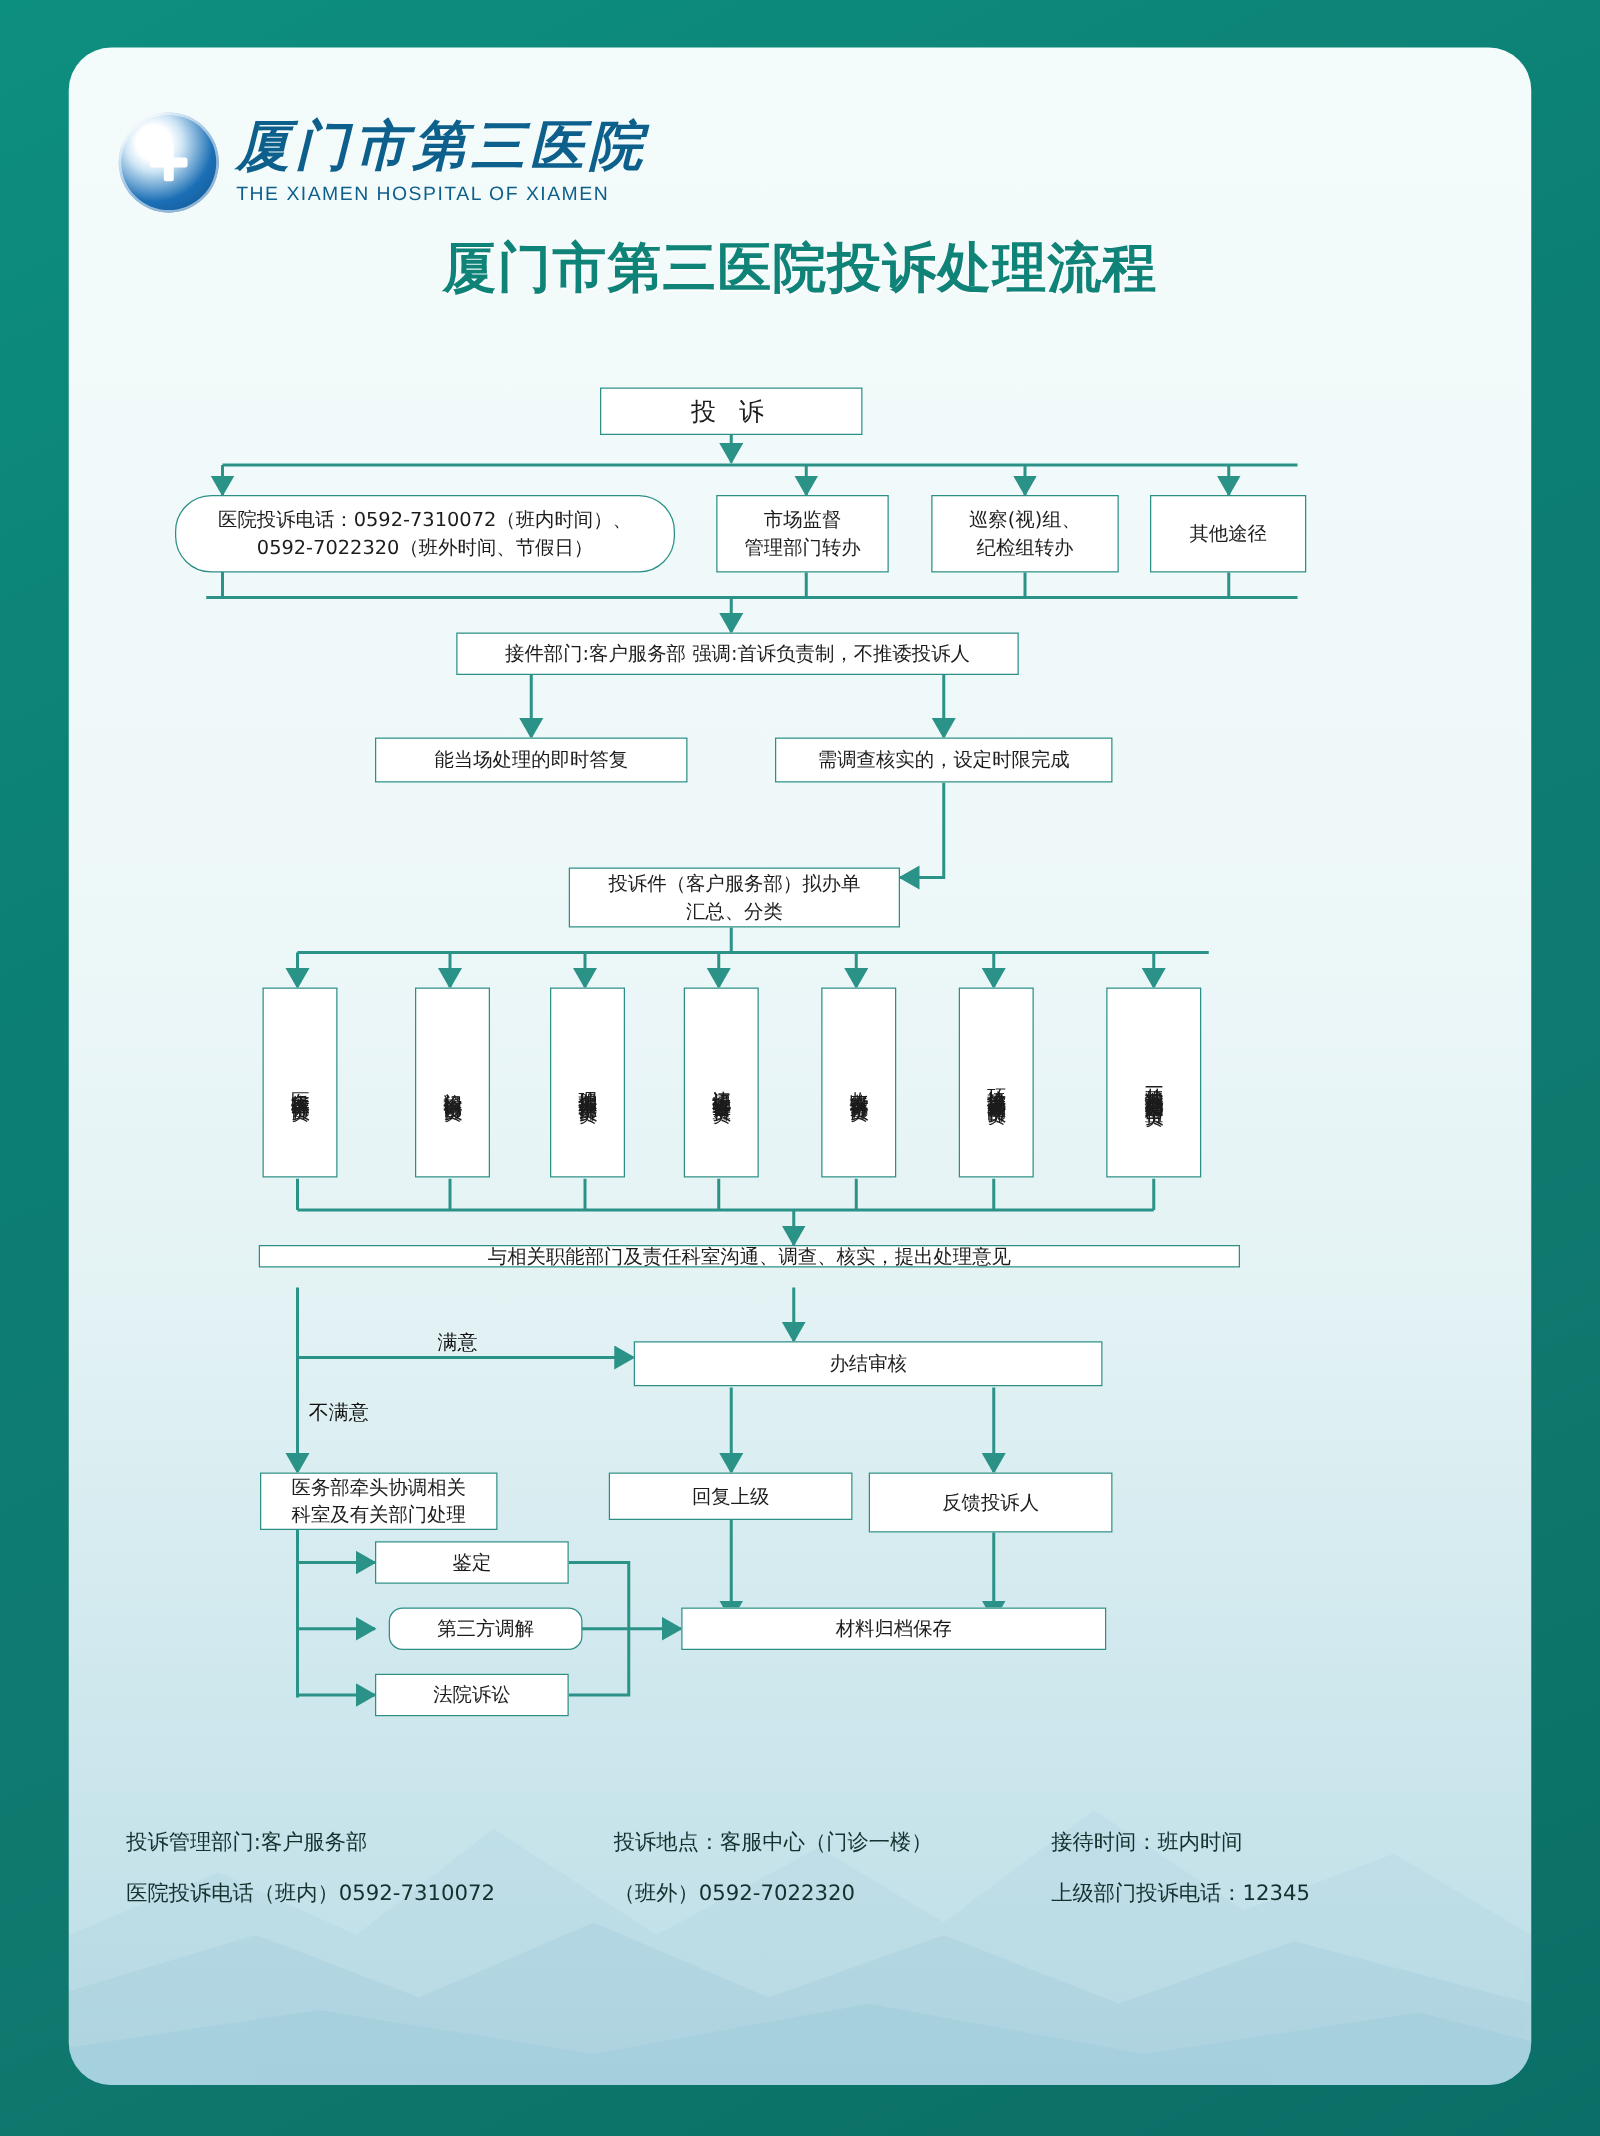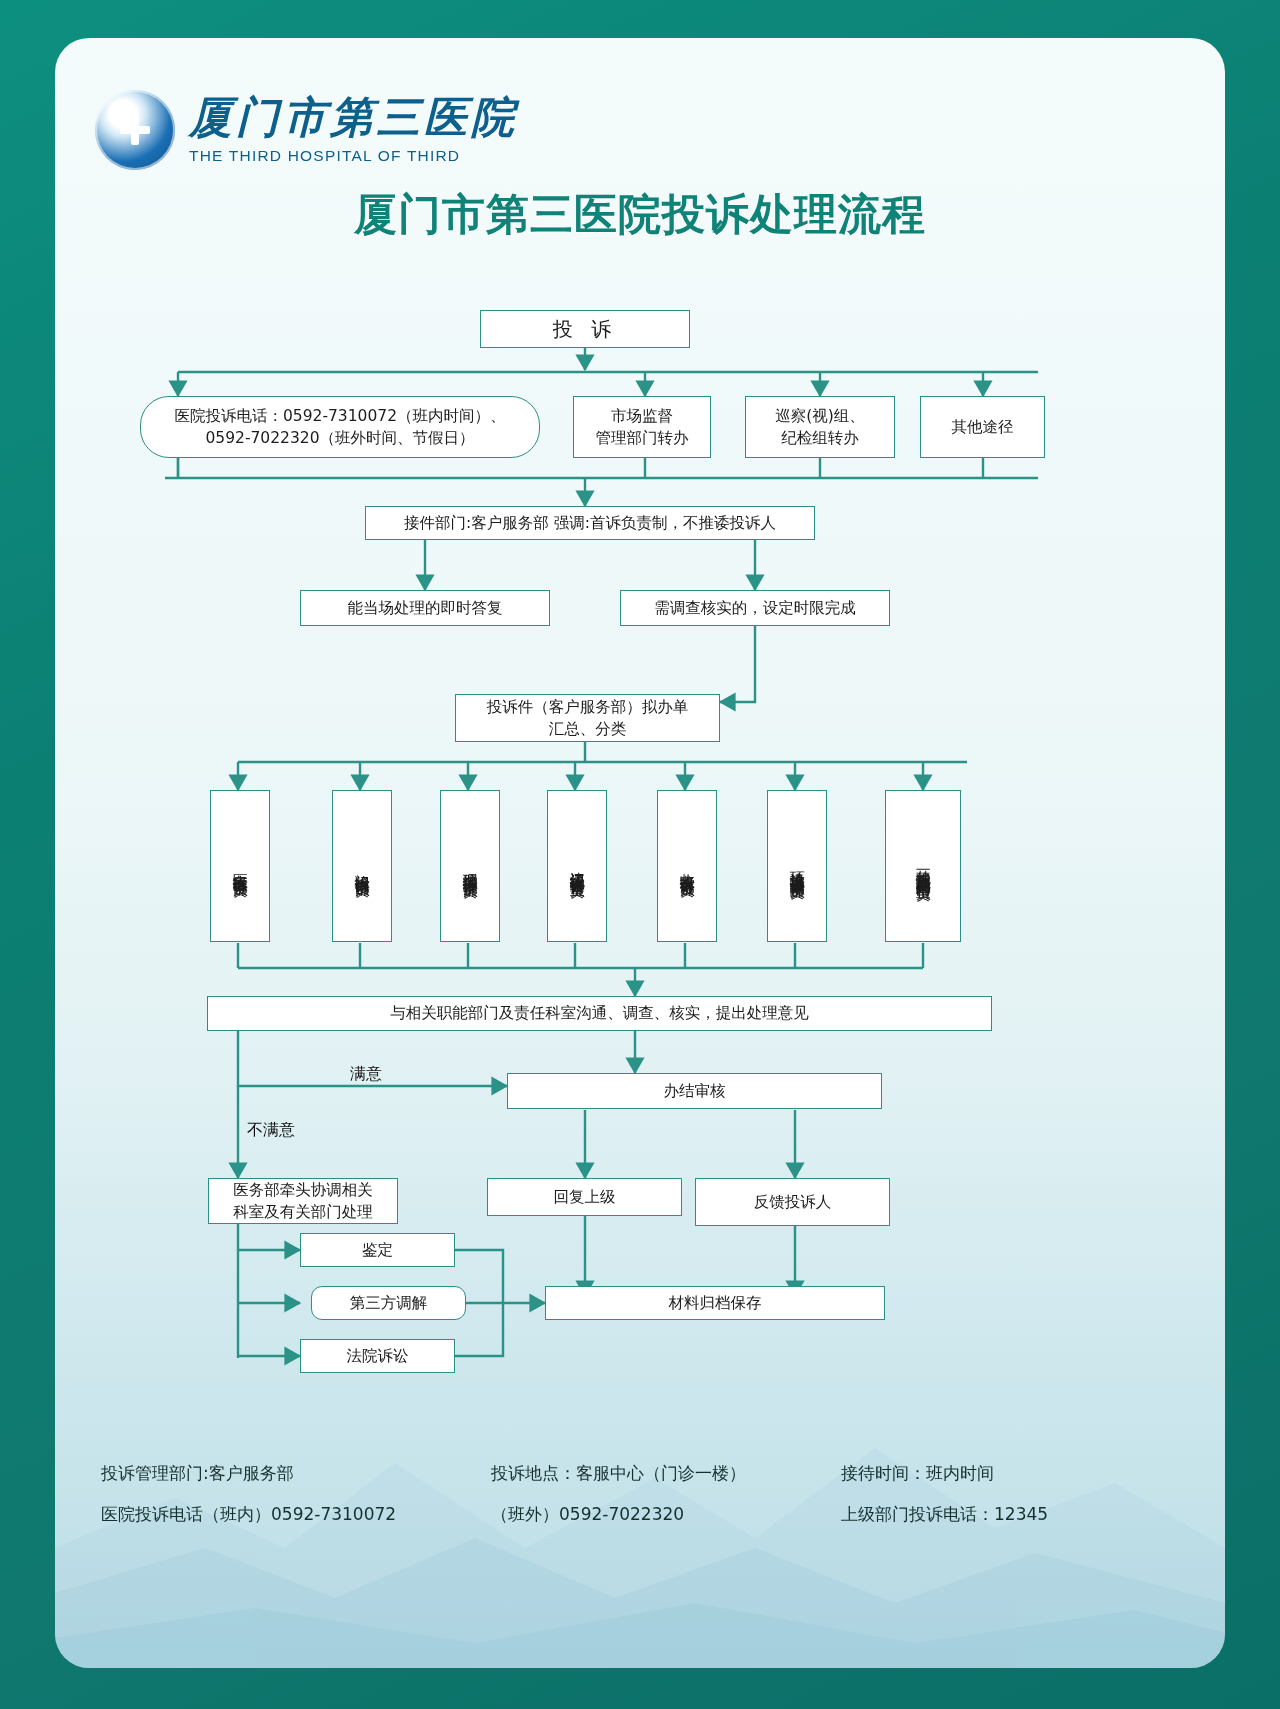--- a/index.html
+++ b/index.html
@@ -121,21 +121,21 @@
       </svg>
     </div>
 
     <div id="logo-row">
       <div class="logo-mark">
         <div class="ring"></div>
         <div class="cross"></div>
       </div>
       <div class="logo-text">
         <div class="logo-cn">厦门市第三医院</div>
-        <div class="logo-en">THE THIRD HOSPITAL OF THIRD</div>
+        <div class="logo-en">THE XIAMEN HOSPITAL OF XIAMEN</div>
       </div>
     </div>
 
     <div id="poster-title">厦门市第三医院投诉处理流程</div>
 
     <div id="chart">
 
       <svg id="wires" viewBox="0 0 1170 1630">
         <defs>
           <marker id="ar" markerWidth="9" markerHeight="9" refX="6.5" refY="4" orient="auto">
@@ -231,21 +231,21 @@
 汇总、分类</div>
 
       <div class="node v" style="left:155px; top:752px; width:60px; height:152px;">医疗投诉医务部负责</div>
       <div class="node v" style="left:277px; top:752px; width:60px; height:152px;">门诊投诉门诊部负责</div>
       <div class="node v" style="left:385px; top:752px; width:60px; height:152px;">护理服务投诉护理部负责</div>
       <div class="node v" style="left:492px; top:752px; width:60px; height:152px;">违违纪投诉监察审计室负责</div>
       <div class="node v" style="left:602px; top:752px; width:60px; height:152px;">收费投诉财务部负责</div>
       <div class="node v" style="left:712px; top:752px; width:60px; height:152px;">环境设施等投诉后勤保障部负责</div>
       <div class="node v" style="left:830px; top:752px; width:76px; height:152px;">其他投诉一其他相关部门一科室一负责</div>
 
-      <div class="node small" style="left:152px; top:958px; width:785px; height:35px;">与相关职能部门及责任科室沟通、调查、核实，提出处理意见</div>
+      <div class="node small" style="left:152px; top:958px; width:785px; height:18px;">与相关职能部门及责任科室沟通、调查、核实，提出处理意见</div>
 
       <div class="label" style="left:295px; top:1026px;">满意</div>
       <div class="label" style="left:192px; top:1082px;">不满意</div>
 
       <div class="node small" style="left:452px; top:1035px; width:375px; height:36px;">办结审核</div>
 
       <div class="node small" style="left:432px; top:1140px; width:195px; height:38px;">回复上级</div>
       <div class="node small" style="left:640px; top:1140px; width:195px; height:48px;">反馈投诉人</div>
 
       <div class="node small" style="left:153px; top:1140px; width:190px; height:46px; white-space:pre-line;">医务部牵头协调相关

